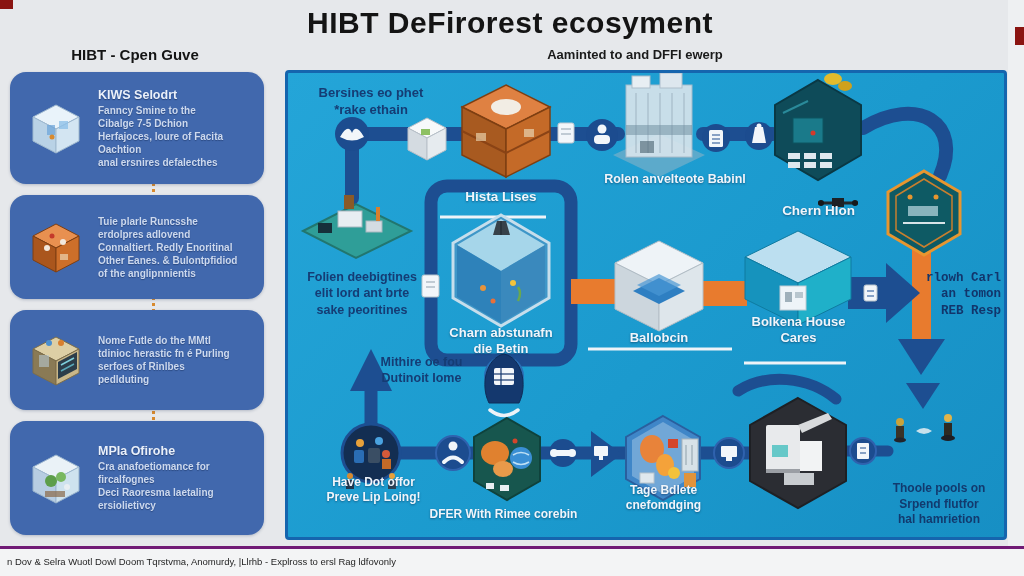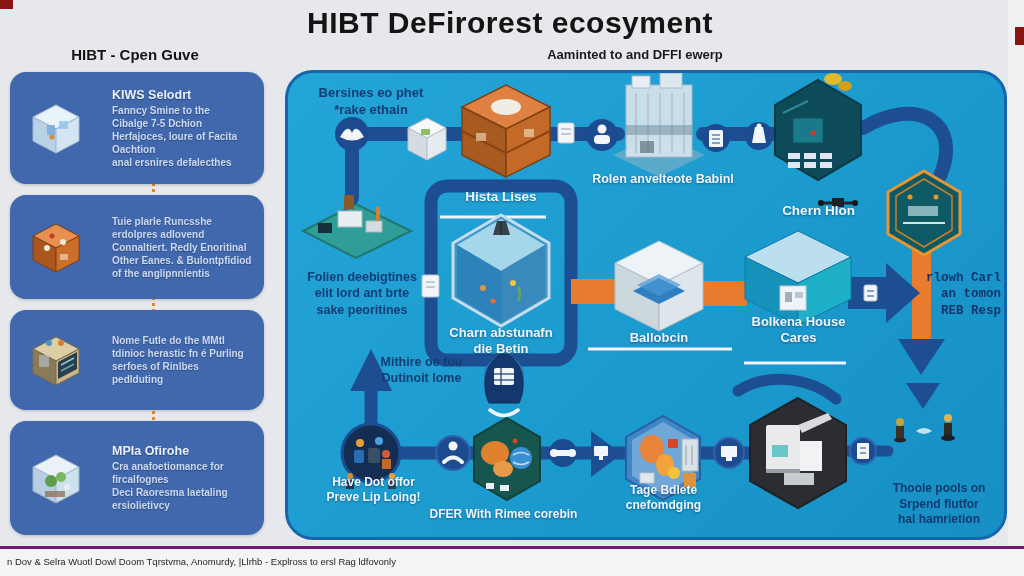--- a/index.html
+++ b/index.html
@@ -20,46 +20,46 @@
   .corner-mark.r{left:1015px;top:27px;width:9px;height:18px;}
   .corner-mark.bl{left:0;top:550px;width:6px;height:14px;}
   .right-strip{position:absolute;left:1008px;top:0;width:16px;height:546px;background:#eef0f2;}
 
   
   .sidebar-dotline{position:absolute;left:152px;top:110px;width:0;height:370px;
     border-left:3px dotted #d88a2e;z-index:0;}
   .sidebar{position:absolute;left:10px;top:72px;width:254px;display:flex;
     flex-direction:column;gap:11px;z-index:1;}
   .card{background:#4168ad;border-radius:16px;display:flex;align-items:center;
-    padding:6px 10px;gap:20px;box-shadow:0 1px 3px rgba(30,50,90,.25);}
+    padding:6px 10px;gap:6px;box-shadow:0 1px 3px rgba(30,50,90,.25);}
   .card.c1{min-height:100px;} .card.c2{min-height:92px;}
   .card.c3{min-height:88px;} .card.c4{min-height:102px;}
   .card-icon{width:72px;flex:0 0 72px;display:flex;align-items:center;justify-content:center;}
   .card-text{flex:1;}
   .card-title{font-size:12.5px;font-weight:bold;color:#eaf0fa;margin-bottom:2px;
     text-shadow:0 1px 1px rgba(10,30,70,.5);}
   .card-body{font-size:10px;color:#cdd9ee;line-height:1.3;font-weight:bold;
     text-shadow:0 1px 1px rgba(10,30,70,.4);}
 
   
   .panel{position:absolute;left:285px;top:70px;width:722px;height:470px;
     background:linear-gradient(135deg,#24a5d8 0%,#1b9ace 55%,#178fc4 100%);
-    border:3px solid #1565ae;border-radius:28px;box-sizing:border-box;z-index:1;}
+    border:3px solid #1565ae;border-radius:4px;box-sizing:border-box;z-index:1;}
   .flow-svg{position:absolute;left:0;top:0;width:716px;height:464px;}
 
   .route{fill:none;stroke:#1d4e91;stroke-linecap:round;}
   .w14{stroke-width:14px;} .w13{stroke-width:13px;} .w11{stroke-width:11px;}
   .nodeC{fill:#1c4c8f;}
   .wht{fill:#f2f6fa;}
 
   .lbl{position:absolute;font-weight:bold;color:#f0f5fb;text-align:center;line-height:1.25;
     text-shadow:0 1px 2px rgba(8,40,72,.5);}
   .note{position:absolute;font-weight:bold;color:#153c74;text-align:center;line-height:1.3;}
 
-  .lbl.building{left:300px;top:99px;width:150px;font-size:12.5px;}
+  .lbl.building{left:312px;top:99px;width:150px;font-size:12.5px;}
   .lbl.chern{left:458px;top:100px;width:145px;font-size:13.5px;margin-top:30px;}
   .lbl.hista{left:143px;top:116px;width:140px;font-size:13.5px;}
   .lbl.aquarium{left:138px;top:252px;width:150px;font-size:13px;}
   .lbl.ballobcin{left:296px;top:257px;width:150px;font-size:13px;}
   .lbl.bolkena{left:438px;top:241px;width:145px;font-size:13px;}
   .lbl.have{left:8px;top:402px;width:155px;font-size:12px;}
   .lbl.dfer{left:128px;top:434px;width:175px;font-size:12px;}
   .lbl.tage{left:303px;top:410px;width:145px;font-size:12px;}
   .lbl.defor{left:438px;top:424px;width:145px;font-size:12px;}
 

